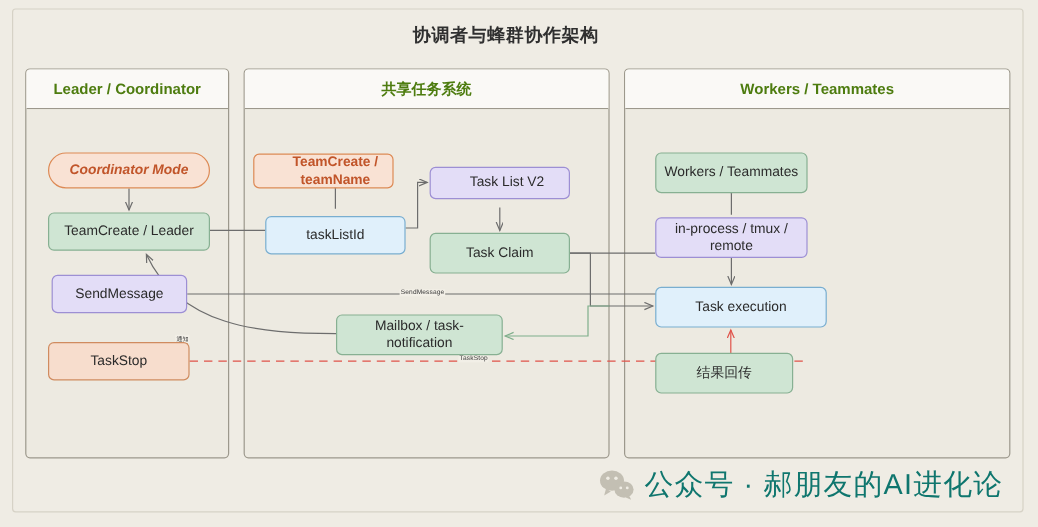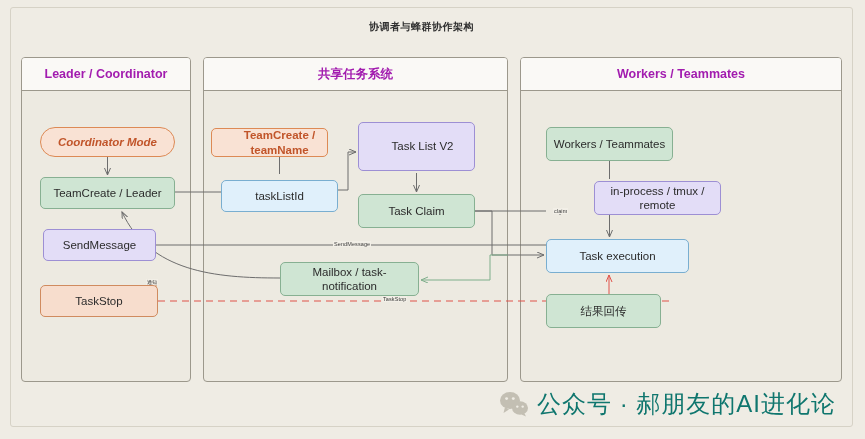--- a/index.html
+++ b/index.html
@@ -12,32 +12,32 @@
   #stage{position:relative;width:865px;height:439px;background:#efece4;}
 
   .outer-frame{
     position:absolute;left:10px;top:7px;width:843px;height:420px;
     border:1px solid #d6d2c6;border-radius:3px;background:#efece4;
     box-sizing:border-box;
   }
 
   .diagram-title{
     position:absolute;left:0;top:20px;width:843px;text-align:center;
-    font-size:10px;font-weight:bold;color:#2f2f2f;letter-spacing:.5px;
+    font-size:15px;font-weight:bold;color:#2f2f2f;letter-spacing:.5px;
   }
 
   
   .lane{
     position:absolute;border:1px solid #9c988c;border-radius:4px;
     background:#edeae1;box-sizing:border-box;
   }
   .lane-header{
     height:32px;line-height:32px;text-align:center;
     background:#faf9f6;border-bottom:1px solid #9c988c;
-    font-size:12.5px;font-weight:bold;color:#a21caf;
+    font-size:12.5px;font-weight:bold;color:#4d7c0f;
     border-radius:3px 3px 0 0;
   }
   #lane-left  {left:21px; top:57px; width:170px; height:325px;}
   #lane-mid   {left:203px;top:57px; width:305px; height:325px;}
   #lane-right {left:520px;top:57px; width:322px; height:325px;}
 
   
   .node{
     position:absolute;box-sizing:border-box;
     display:flex;align-items:center;justify-content:center;
@@ -53,26 +53,26 @@
   .pill{border-radius:22px;font-style:italic;}
 
   
   #n-coord-mode   {left:40px; top:127px; width:135px;height:30px;}
   #n-coord-leader {left:40px; top:177px; width:135px;height:32px;}
   #n-sendmessage  {left:43px; top:229px; width:113px;height:32px;}
   #n-taskstop     {left:40px; top:285px; width:118px;height:32px;}
 
   #n-teamcreate   {left:211px;top:128px; width:117px;height:29px;padding-left:24px;}
   #n-tasklistid   {left:221px;top:180px; width:117px;height:32px;}
-  #n-tasklistv2   {left:358px;top:122px; width:117px;height:49px;padding-left:16px;}
+  #n-tasklistv2   {left:358px;top:139px; width:117px;height:27px;padding-left:16px;}
   #n-taskclaim    {left:358px;top:194px; width:117px;height:34px;}
   #n-mailbox      {left:280px;top:262px; width:139px;height:34px;}
 
   #n-workers      {left:546px;top:127px; width:127px;height:34px;}
-  #n-inprocess    {left:546px;top:181px; width:127px;height:34px;margin-left:48px;}
+  #n-inprocess    {left:546px;top:181px; width:127px;height:34px;}
   #n-taskexec     {left:546px;top:239px; width:143px;height:34px;}
   #n-result       {left:546px;top:294px; width:115px;height:34px;}
 
   
   #edges{position:absolute;left:0;top:0;width:865px;height:439px;pointer-events:none;}
 
   .edge-label{
     position:absolute;font-size:5.5px;color:#3a3a3a;
     background:#f2efe7;padding:0 1px;white-space:nowrap;
     letter-spacing:.1px;

